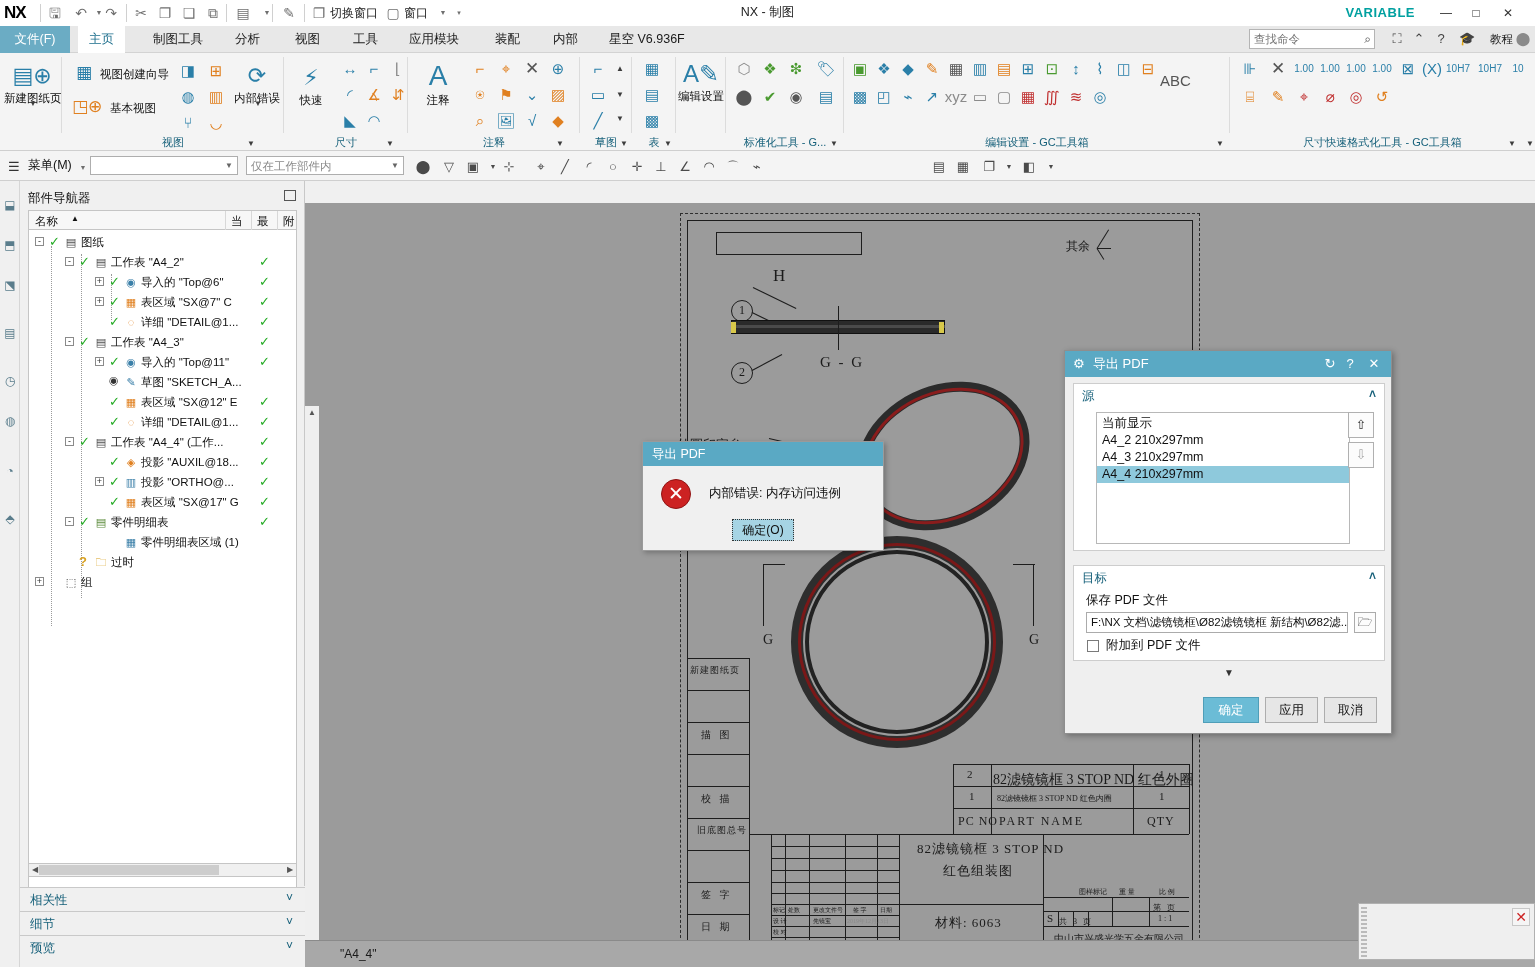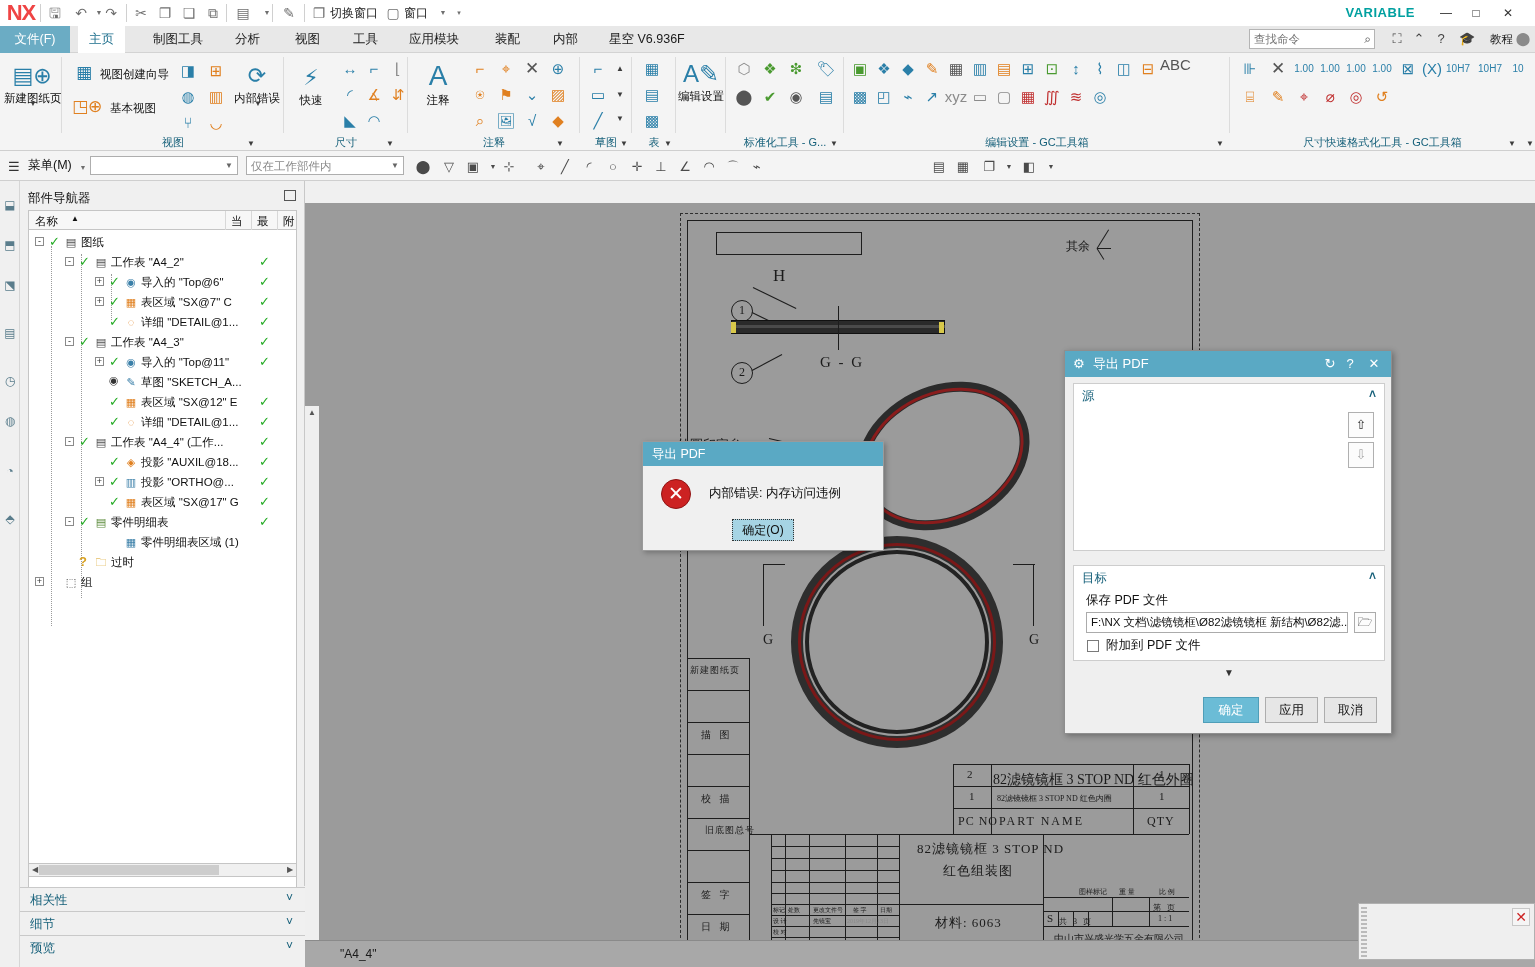--- a/index.html
+++ b/index.html
@@ -5,22 +5,22 @@
   * { box-sizing: border-box; margin:0; padding:0; }
   html,body{
     width:1535px;height:967px;overflow:hidden;
     font-family:"Liberation Sans","DejaVu Sans",sans-serif;
     font-size:12px; color:#000; background:#f0f0f0;
   }
   #app{position:relative;width:1535px;height:967px;}
 
   
   .titlebar{position:absolute;left:0;top:0;width:1535px;height:26px;background:#fff;}
-  .tb-nx{position:absolute;left:4px;top:2px;width:34px;height:22px;font-weight:bold;font-size:22px;
-        color:#ef4444;letter-spacing:-1px;text-align:center;line-height:22px;}
+  .tb-nx{position:absolute;left:4px;top:2px;width:34px;height:22px;font-weight:bold;font-size:17px;
+        color:#000000;letter-spacing:-1px;text-align:left;line-height:22px;}
   .tb-sep{position:absolute;top:4px;width:1px;height:18px;background:#d0d0d0;}
   .tbicon{position:absolute;top:3px;width:22px;height:20px;text-align:center;line-height:20px;
         font-size:14px;color:#6f6f6f;}
   .tb-title{position:absolute;left:0;top:4px;width:1535px;text-align:center;font-size:12.5px;color:#222;}
   .tb-siemens{position:absolute;right:120px;top:5px;font-weight:bold;font-size:13px;color:#00a0a0;letter-spacing:.5px;}
   .tb-winbtn{position:absolute;top:4px;width:22px;height:18px;text-align:center;line-height:18px;font-size:12px;color:#333;}
   .tb-text{position:absolute;top:5px;font-size:12px;color:#222;}
 
   
   .tabstrip{position:absolute;left:0;top:26px;width:1535px;height:27px;background:#e8e8e8;border-bottom:1px solid #d3d3d3;}
@@ -174,20 +174,21 @@
     <div class="tb-sep" style="left:272px"></div>
     <div class="tbicon" style="left:278px">✎</div>
     <div class="tb-sep" style="left:304px"></div>
     <div class="tbicon" style="left:308px">❐</div>
     <div class="tb-text" style="left:330px">切换窗口</div>
     <div class="tbicon" style="left:382px">▢</div>
     <div class="tb-text" style="left:404px">窗口</div>
     <div class="tbicon" style="left:432px;font-size:7px">▼</div>
     <div class="tbicon" style="left:448px;font-size:7px">▾</div>
 
+    <div class="tb-title">NX - 制图</div>
     <div class="tb-siemens">VARIABLE</div>
     <div class="tb-winbtn" style="right:78px">—</div>
     <div class="tb-winbtn" style="right:48px">□</div>
     <div class="tb-winbtn" style="right:16px">✕</div>
   </div>
 
   <div class="tabstrip">
     <div class="tab file" style="left:0;width:70px;text-align:center;padding:0">文件(F)</div>
     <div class="tab active" style="left:78px">主页</div>
     <div class="tab" style="left:142px">制图工具</div>
@@ -335,21 +336,21 @@
       <div class="ic or" style="left:76px;top:4px">✎</div>
       <div class="ic dk" style="left:100px;top:4px">▦</div>
       <div class="ic" style="left:124px;top:4px">▥</div>
       <div class="ic or" style="left:148px;top:4px">▤</div>
       <div class="ic" style="left:172px;top:4px">⊞</div>
       <div class="ic gr" style="left:196px;top:4px">⊡</div>
       <div class="ic" style="left:220px;top:4px">↕</div>
       <div class="ic" style="left:244px;top:4px">⌇</div>
       <div class="ic" style="left:268px;top:4px">◫</div>
       <div class="ic or" style="left:292px;top:4px">⊟</div>
-      <div class="ic dk" style="left:316px;top:0">ABC</div>
+      <div class="ic dk" style="left:316px;top:16px">ABC</div>
 
       <div class="ic" style="left:4px;top:32px">▩</div>
       <div class="ic" style="left:28px;top:32px">◰</div>
       <div class="ic" style="left:52px;top:32px">⌁</div>
       <div class="ic" style="left:76px;top:32px">↗</div>
       <div class="ic gy" style="left:100px;top:32px">xyz</div>
       <div class="ic gy" style="left:124px;top:32px">▭</div>
       <div class="ic gy" style="left:148px;top:32px">▢</div>
       <div class="ic rd" style="left:172px;top:32px">▦</div>
       <div class="ic rd" style="left:196px;top:32px">∭</div>
@@ -643,21 +644,21 @@
       <div class="dl" style="left:6px;top:508px;width:62px;height:1px"></div>
       <div class="dl" style="left:6px;top:540px;width:62px;height:1px"></div>
       <div class="dl" style="left:6px;top:572px;width:62px;height:1px"></div>
       <div class="dl" style="left:6px;top:604px;width:62px;height:1px"></div>
       <div class="dl" style="left:6px;top:636px;width:62px;height:1px"></div>
       <div class="dl" style="left:6px;top:668px;width:62px;height:1px"></div>
       <div class="dl" style="left:6px;top:700px;width:62px;height:1px"></div>
       <div class="dtext" style="left:9px;top:450px;font-size:9px;letter-spacing:1px">新建图纸页</div>
       <div class="dtext" style="left:20px;top:514px;font-size:10px;letter-spacing:3px">描 图</div>
       <div class="dtext" style="left:20px;top:578px;font-size:10px;letter-spacing:3px">校 描</div>
-      <div class="dtext" style="left:24px;top:610px;font-size:9px;letter-spacing:1px">旧底图总号</div>
+      <div class="dtext" style="left:16px;top:610px;font-size:9px;letter-spacing:1px">旧底图总号</div>
       <div class="dtext" style="left:20px;top:674px;font-size:10px;letter-spacing:3px">签 字</div>
       <div class="dtext" style="left:20px;top:706px;font-size:10px;letter-spacing:3px">日 期</div>
 
       <div class="dl" style="left:272px;top:550px;width:236px;height:1px"></div>
       <div class="dl" style="left:272px;top:572px;width:236px;height:1px"></div>
       <div class="dl" style="left:272px;top:594px;width:236px;height:1px"></div>
       <div class="dl" style="left:272px;top:620px;width:236px;height:1px"></div>
       <div class="dl" style="left:272px;top:550px;width:1px;height:70px"></div>
       <div class="dl" style="left:310px;top:550px;width:1px;height:70px"></div>
       <div class="dl" style="left:452px;top:550px;width:1px;height:70px"></div>
@@ -748,20 +749,26 @@
       <div class="g">⚙</div>
       <div class="t">导出 PDF</div>
       <div class="b" style="right:52px">↻</div>
       <div class="b" style="right:32px">?</div>
       <div class="b" style="right:8px">✕</div>
     </div>
 
     <div class="sec" style="top:32px;height:168px">
       <div class="sl">源</div>
       <div class="sc">˄</div>
+      <div class="lbox">
+        <div class="lrow" style="top:2px">当前显示</div>
+        <div class="lrow" style="top:19px">A4_2  210x297mm</div>
+        <div class="lrow" style="top:36px">A4_3  210x297mm</div>
+        <div class="lrow sel" style="top:53px">A4_4  210x297mm</div>
+      </div>
       <div class="arrbtn" style="top:28px">⇧</div>
       <div class="arrbtn" style="top:58px;color:#aaa">⇩</div>
     </div>
 
     <div class="sec" style="top:214px;height:96px">
       <div class="sl">目标</div>
       <div class="sc">˄</div>
       <div style="position:absolute;left:12px;top:26px;font-size:12.5px;color:#111">保存 PDF 文件</div>
       <div class="fld" style="left:12px;top:46px;width:262px">F:\NX 文档\滤镜镜框\Ø82滤镜镜框 新结构\Ø82滤...</div>
       <div style="position:absolute;left:280px;top:46px;width:22px;height:21px;border:1px solid #ababab;background:#fcfcfc;

